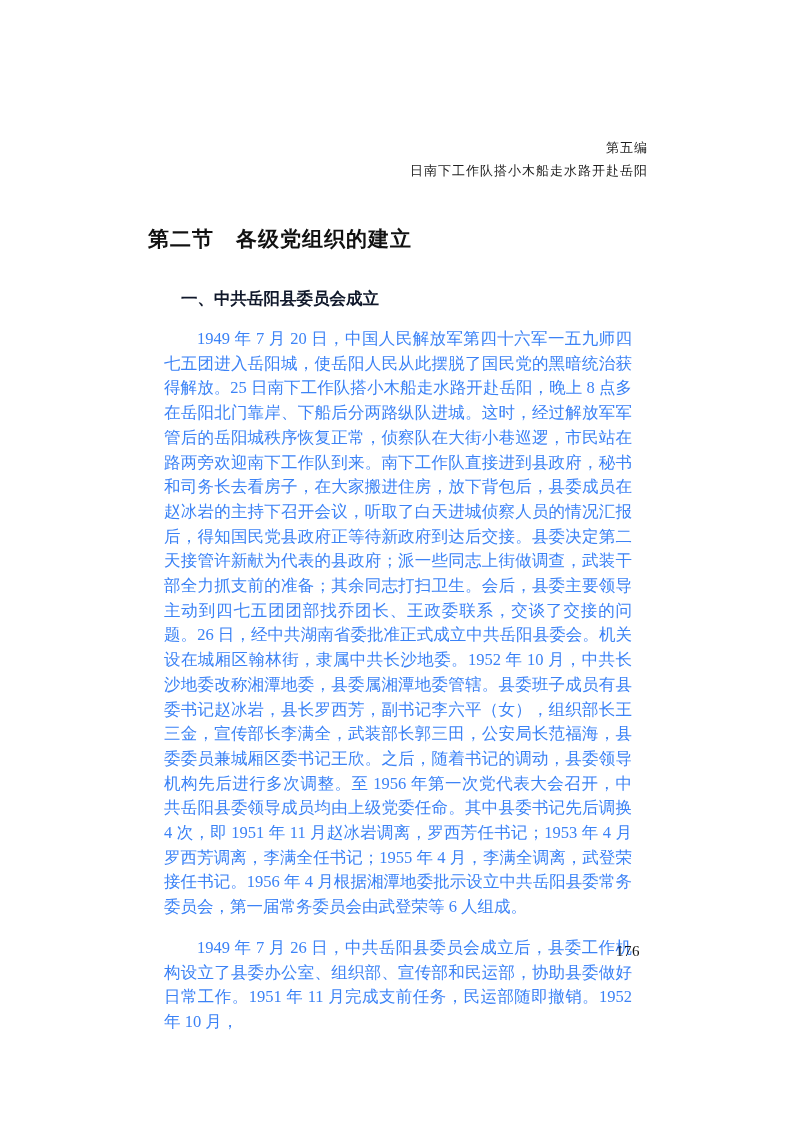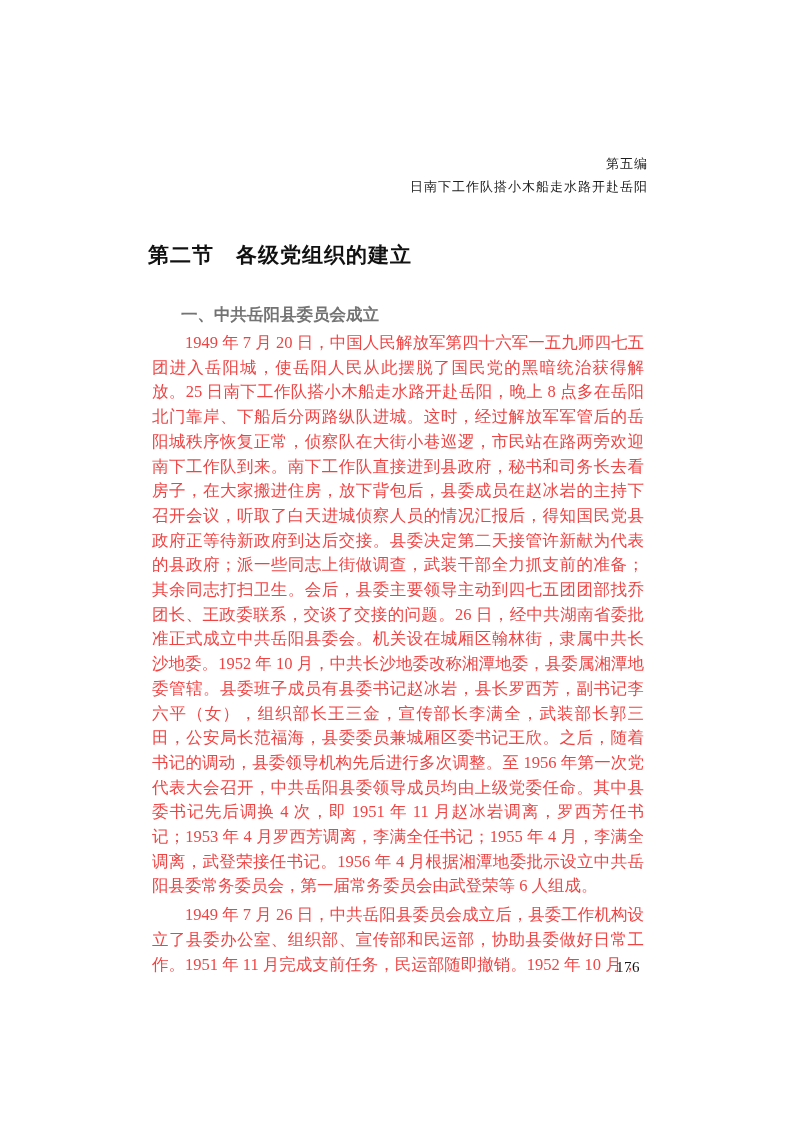--- a/index.html
+++ b/index.html
@@ -11,21 +11,21 @@
     width: 793px;
     height: 1122px;
     position: relative;
     overflow: hidden;
     font-family: "Liberation Serif", "DejaVu Serif", serif;
     color: #141414;
   }
   .page {
     position: absolute;
     left: 148px;
-    top: 16px;
+    top: 0;
     width: 500px;
     height: 968px;
   }
   .running-head {
     margin-top: 136px;
     text-align: right;
     font-size: 13px;
     line-height: 23px;
     color: #1d1d1d;
     letter-spacing: 1px;
@@ -39,30 +39,30 @@
     letter-spacing: 1px;
     color: #111;
   }
   .sub-heading {
     margin: 32px 0 0 0;
     font-size: 16.5px;
     line-height: 25px;
     font-weight: bold;
     font-family: "Liberation Sans", "DejaVu Sans", sans-serif;
     text-indent: 2em;
-    color: #737373;
+    color: #0f172a;
   }
   .body-para {
-    margin: 4px;
+    margin: 16px;
     font-size: 16.5px;
     line-height: 24.7px;
     text-align: justify;
     text-justify: inter-ideograph;
     text-indent: 2em;
-    color: #ef4444;
+    color: #3b82f6;
   }
   .body-para + .body-para {
     margin-top: 0;
   }
   .page-number {
     position: absolute;
     top: 940px;
     right: 8px;
     font-size: 15px;
     line-height: 22px;

